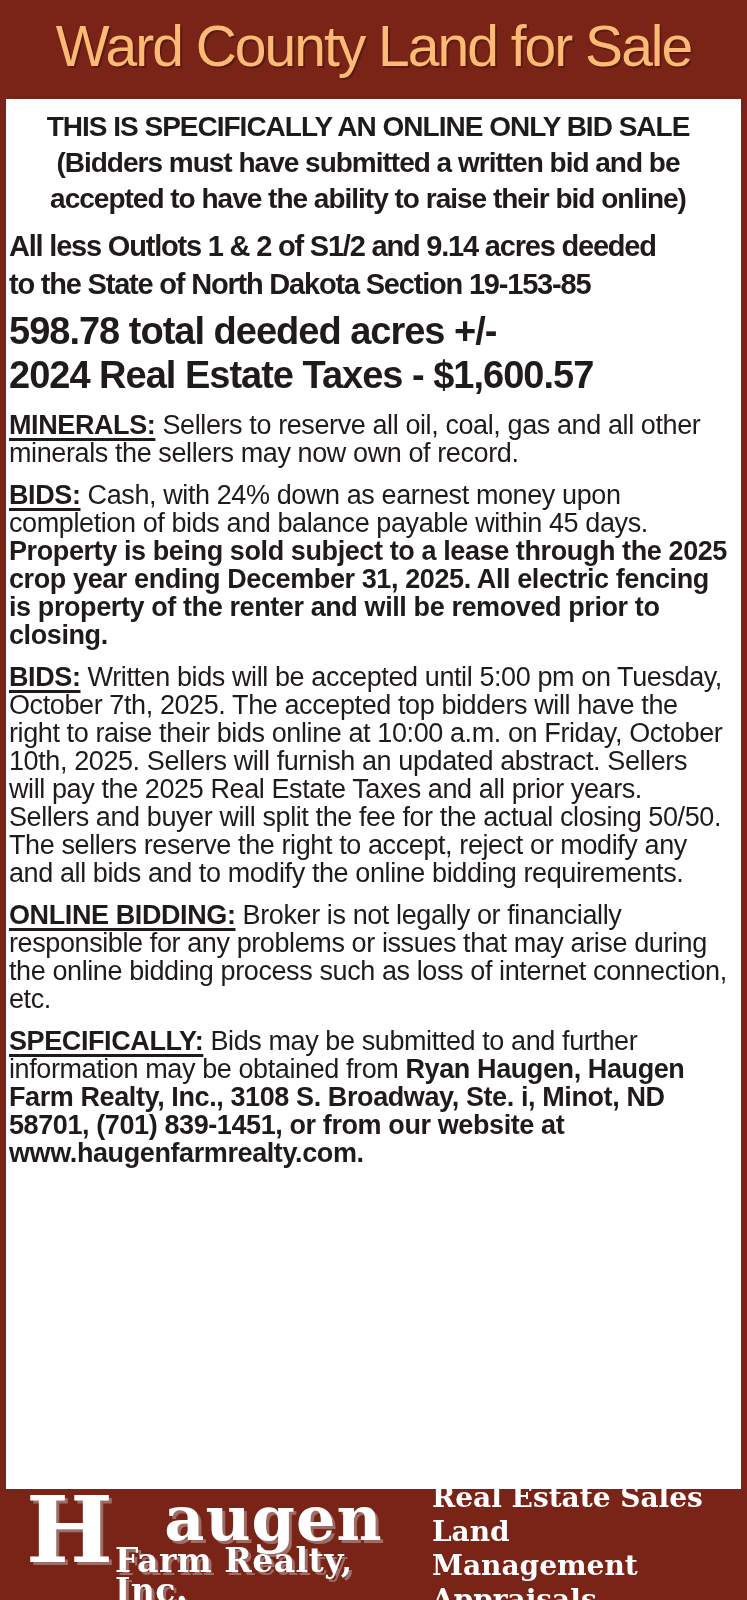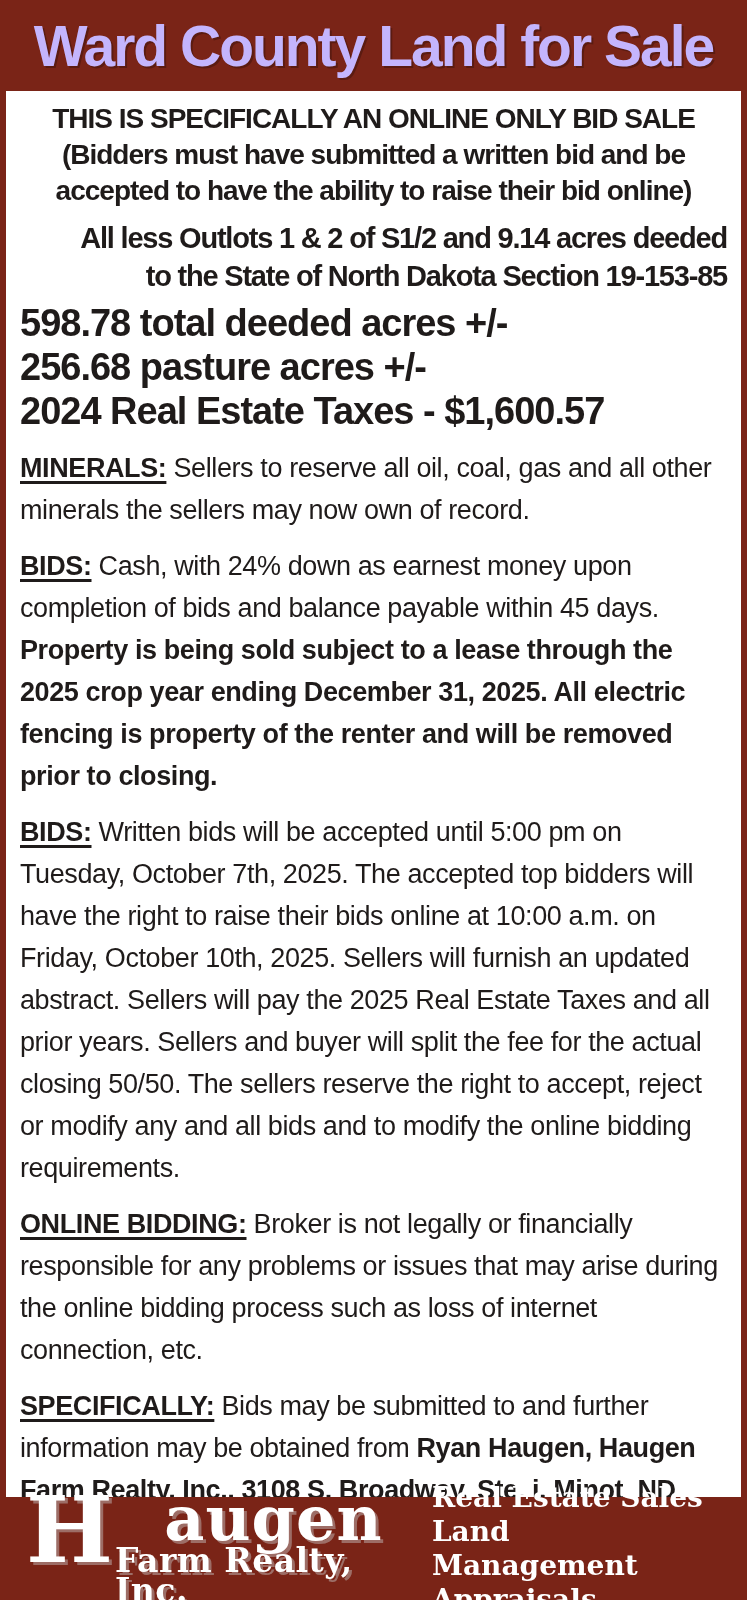--- a/index.html
+++ b/index.html
@@ -13,59 +13,59 @@
   .ad { display: flex; flex-direction: column; width: 747px; height: 1600px; }
 
   
   .masthead {
     height: 91px; flex: 0 0 91px;
     background: #7a2417;
     display: flex; align-items: center; justify-content: center;
   }
   .masthead h1 {
     margin: 4px;
-    font-size: 57px; font-weight: bold; letter-spacing: -2px;
-    color: #c4b5fd;
+    font-size: 57px; font-weight: normal; letter-spacing: -2px;
+    color: #fdba74;
     white-space: nowrap;
     text-shadow: 2px 2px 0 rgba(0,0,0,0.25);
   }
 
   
   .panel {
     flex: 1 1 auto;
-    margin: 0 6px;
+    margin: 8px 6px;
     background: #ffffff;
-    padding: 10px 14px 6px 14px;
+    padding: 10px 14px 6px 3px;
     box-sizing: border-box;
     overflow: hidden;
   }
   .notice {
     margin: 0 0 10px 0;
     text-align: center;
     font-weight: bold;
     font-size: 28px; line-height: 36px; letter-spacing: -1px;
     white-space: pre-line;
   }
   .legal {
     margin: 0 0 6px 0;
-    text-align: right;
+    text-align: left;
     font-weight: bold;
     font-size: 29px; line-height: 38px; letter-spacing: -1.2px;
     white-space: pre-line;
   }
   .stats { margin: 0 0 8px 0; }
   .stat-line {
     text-align: left;
     font-weight: bold;
     font-size: 38px; line-height: 44px; letter-spacing: -1px;
   }
   .sections { }
   .para {
     margin: 14px 0 0 0;
-    font-size: 27px; line-height: 42px; letter-spacing: -0.4px;
+    font-size: 27px; line-height: 28px; letter-spacing: -0.4px;
   }
   .lead {
     font-weight: bold;
     text-decoration: underline;
     text-decoration-thickness: 2.5px;
     text-underline-offset: 4px;
   }
   .seg.bold { font-weight: bold; }
 
   
@@ -102,21 +102,20 @@
   </header>
 
   <main class="panel">
     <p class="notice">THIS IS SPECIFICALLY AN ONLINE ONLY BID SALE
 (Bidders must have submitted a written bid and be
 accepted to have the ability to raise their bid online)</p>
     <p class="legal">All less Outlots 1 &amp; 2 of S1/2 and 9.14 acres deeded
 to the State of North Dakota Section 19-153-85</p>
     <div class="stats">
         <div class="stat-line">598.78 total deeded acres +/-</div>
-        <div class="stat-line">256.68 pasture acres +/-</div>
         <div class="stat-line">2024 Real Estate Taxes - $1,600.57</div>
       </div>
     <div class="sections">
         <p class="para"><span class="lead">MINERALS:</span><span class="seg"> Sellers to reserve all oil, coal, gas and all other minerals the sellers may now own of record.</span></p>
         <p class="para"><span class="lead">BIDS:</span><span class="seg"> Cash, with 24% down as earnest money upon completion of bids and balance payable within 45 days. </span><span class="seg bold">Property is being sold subject to a lease through the 2025 crop year ending December 31, 2025.  All electric fencing is property of the renter and will be removed prior to closing.</span></p>
         <p class="para"><span class="lead">BIDS:</span><span class="seg"> Written bids will be accepted until 5:00 pm on Tuesday, October 7th, 2025.  The accepted top bidders will have the right to raise their bids online at 10:00 a.m. on Friday, October 10th, 2025.  Sellers will furnish an updated abstract.  Sellers will pay the 2025 Real Estate Taxes and all prior years.  Sellers and buyer will split the fee for the actual closing 50/50.  The sellers reserve the right to accept, reject or modify any and all bids and to modify the online bidding requirements.</span></p>
         <p class="para"><span class="lead">ONLINE BIDDING:</span><span class="seg"> Broker is not legally or financially responsible for any problems or issues that may arise during the online bidding process such as loss of internet connection, etc.</span></p>
         <p class="para"><span class="lead">SPECIFICALLY:</span><span class="seg"> Bids may be submitted to and further information may be obtained from </span><span class="seg bold">Ryan Haugen, Haugen Farm Realty, Inc., 3108 S. Broadway, Ste. i, Minot, ND 58701, (701) 839-1451, or from our website at www.haugenfarmrealty.com.</span></p>
       </div>
   </main>

